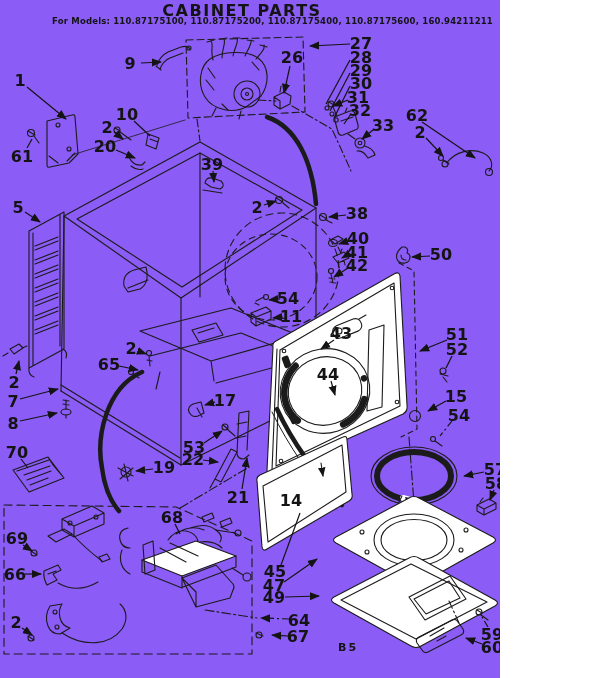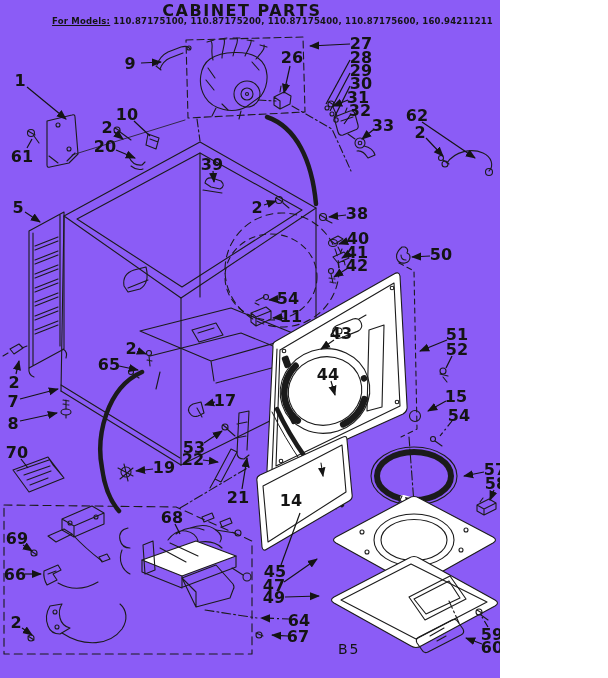--- a/index.html
+++ b/index.html
@@ -2,22 +2,22 @@
 <html><head>
 <meta charset="utf-8">
 <style>
   html,body{margin:0;padding:0;background:#fff;}
   .stage{position:relative;width:500px;height:678px;background:#8b5cf6;overflow:hidden;
          font-family:"DejaVu Sans", "Liberation Sans", sans-serif;color:#141414;}
   .title{position:absolute;left:0;top:1px;width:484px;text-align:center;
          font-size:16px;font-weight:700;letter-spacing:1.5px;}
   .models{position:absolute;left:52px;top:16px;font-size:8.5px;font-weight:700;
           letter-spacing:0.2px;white-space:nowrap;}
-  .models .mp{margin-right:3px;text-decoration:underline;}
-  .pagecode{position:absolute;left:338px;top:641px;font-size:14px;font-weight:400;letter-spacing:2px;text-align:center;}
+  .models .mp{margin-right:3px;}
+  .pagecode{position:absolute;left:338px;top:641px;font-size:11px;font-weight:700;letter-spacing:2px;text-align:center;}
   svg{position:absolute;left:0;top:0;}
   .art{stroke:#1b1b1b;stroke-width:1.1;fill:none;stroke-linecap:round;stroke-linejoin:round;}
   .co{font-family:"DejaVu Sans","Liberation Sans",sans-serif;font-size:16px;font-weight:700;fill:#141414;}
 </style>
 </head>
 <body>
 
 <div class="stage">
 
   <div class="title">CABINET PARTS</div>

